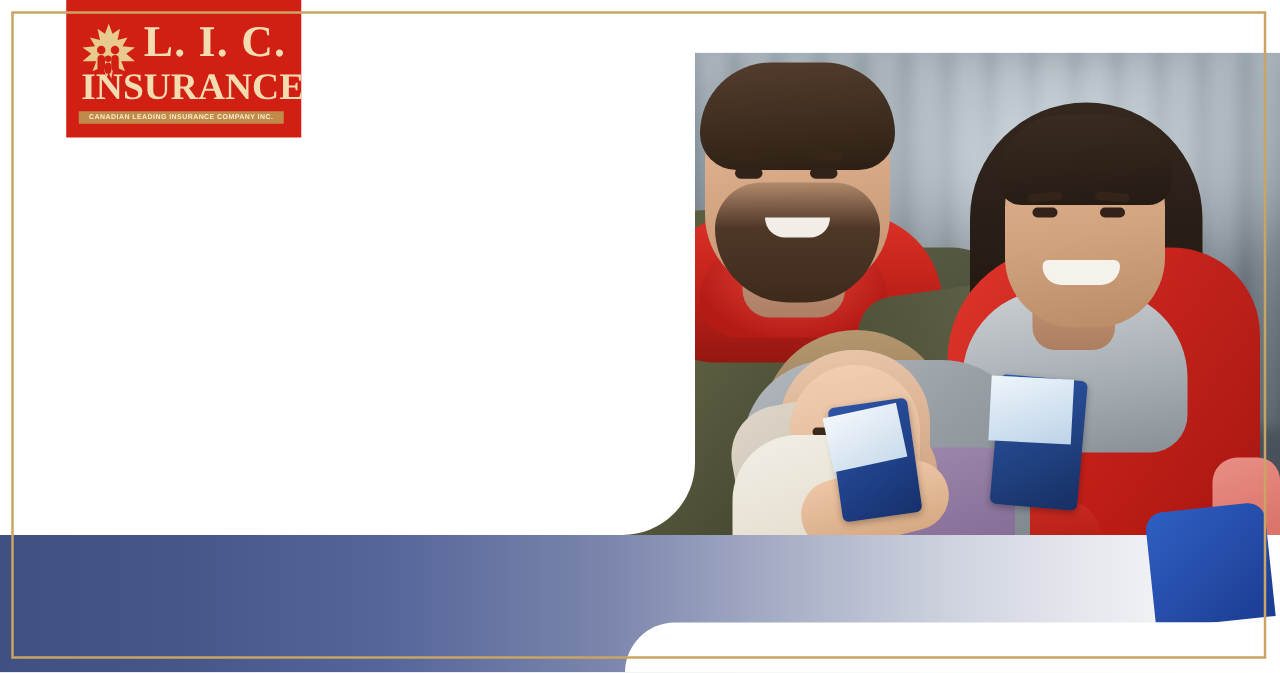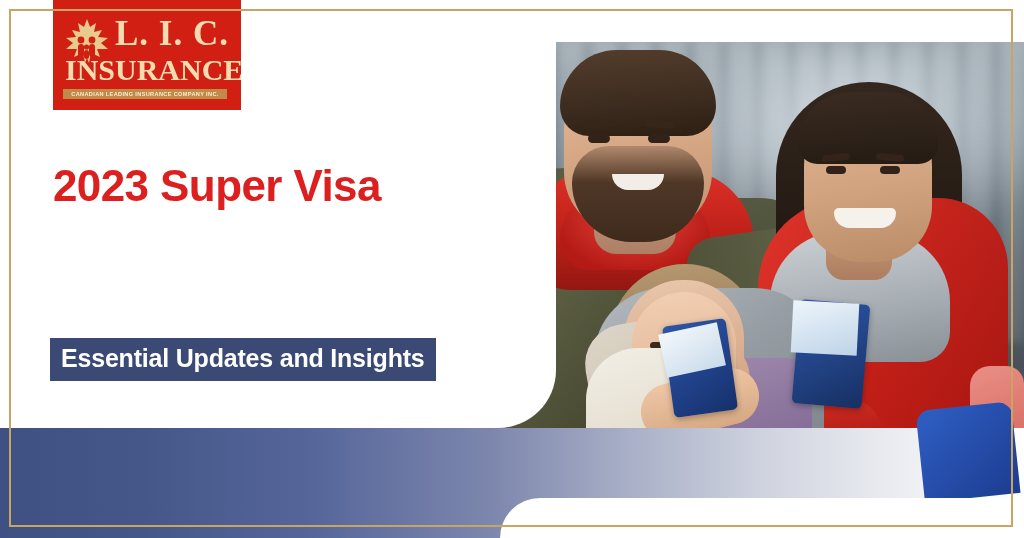--- a/index.html
+++ b/index.html
@@ -615,21 +615,19 @@
       <rect x="15" y="26" width="6" height="13" rx="3" fill="#d21f14"></rect>
       <rect x="26" y="26" width="6" height="13" rx="3" fill="#d21f14"></rect>
       <rect x="21" y="32" width="5" height="9" rx="2.5" fill="#d21f14"></rect>
     </svg>
     <div class="logo-lic">L. I. C.</div>
     <div class="logo-insurance">INSURANCE</div>
     <div class="logo-tagline">CANADIAN LEADING INSURANCE COMPANY INC.</div>
   </div>
 
   <div class="headline">
-    <div class="headline-line">2023 Super Visa</div>
   </div>
 
 
-  <div class="highlight-bar">Essential Updates and Insights</div>
 
   <div class="gold-frame"></div>
 
 </div>
 
 </body></html>

